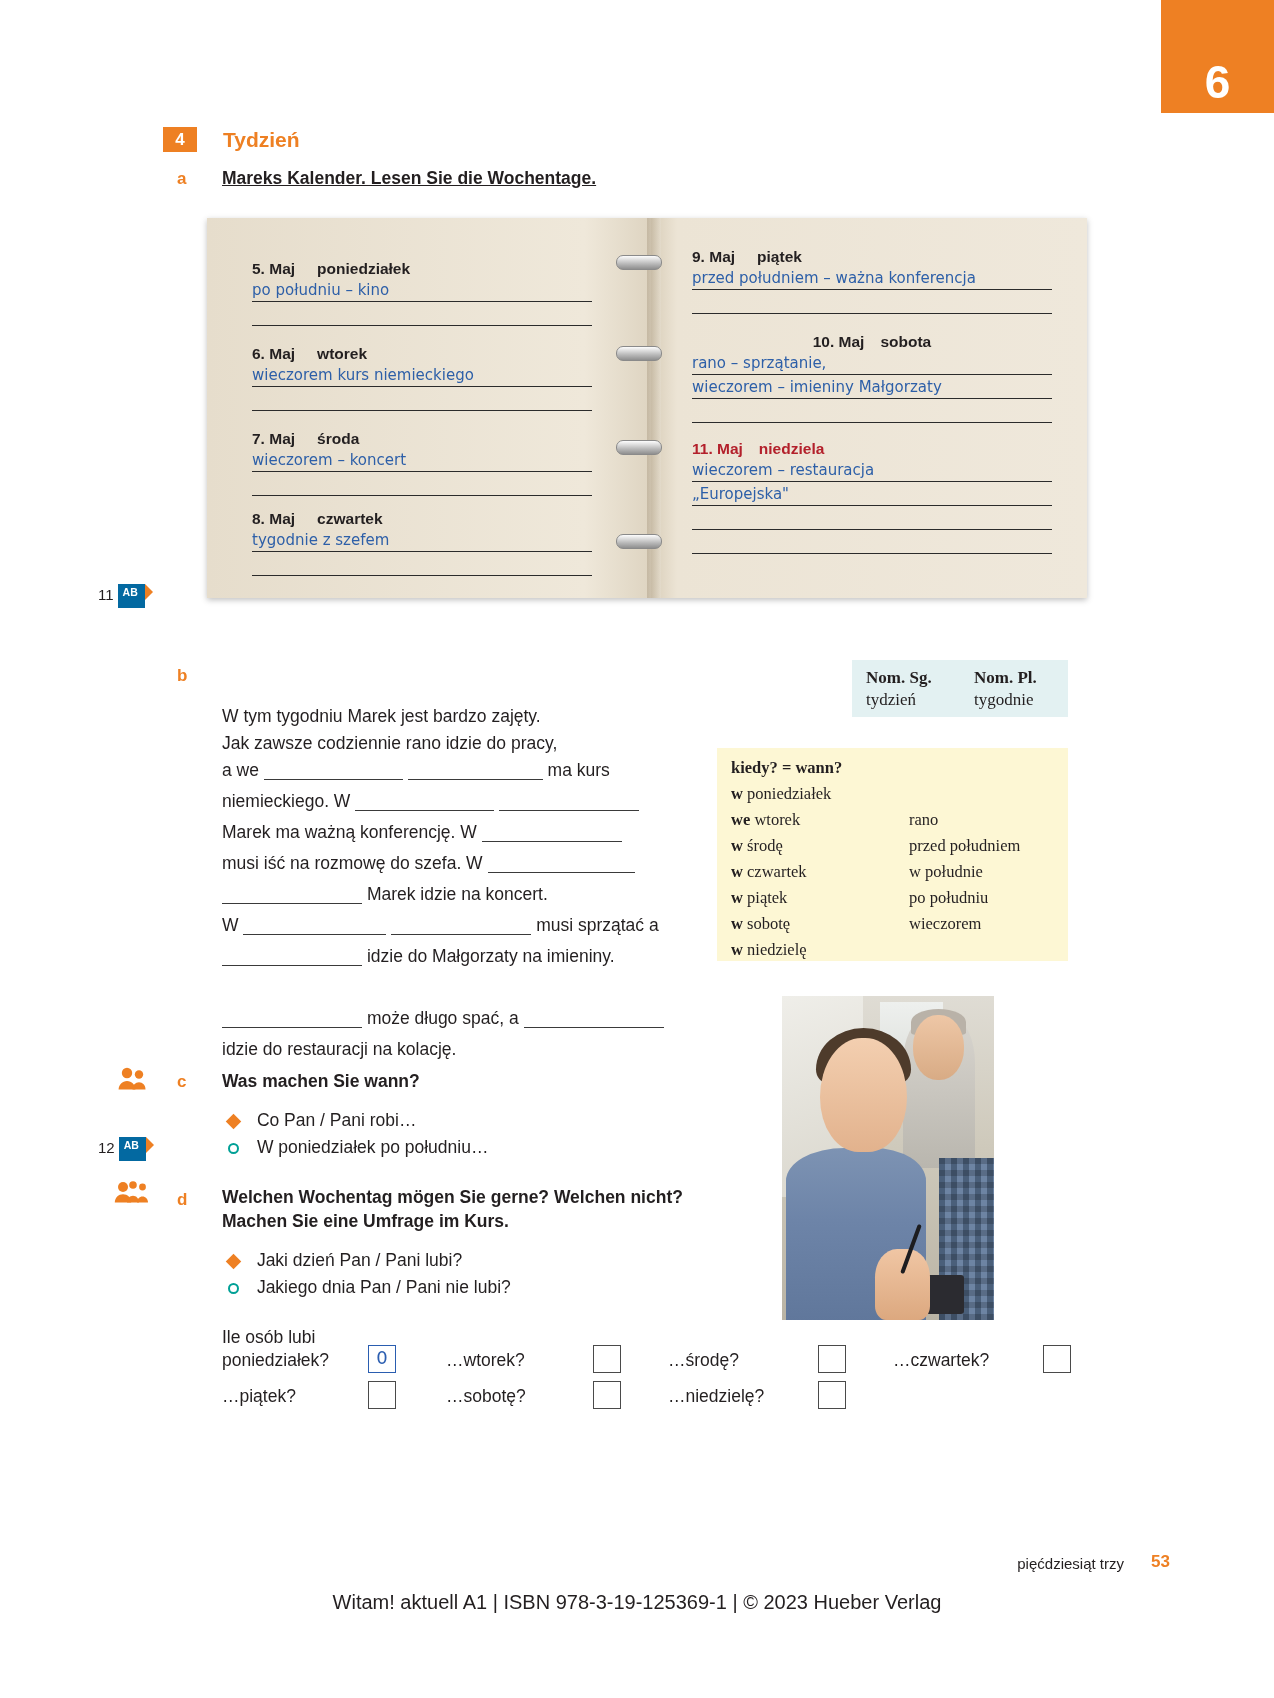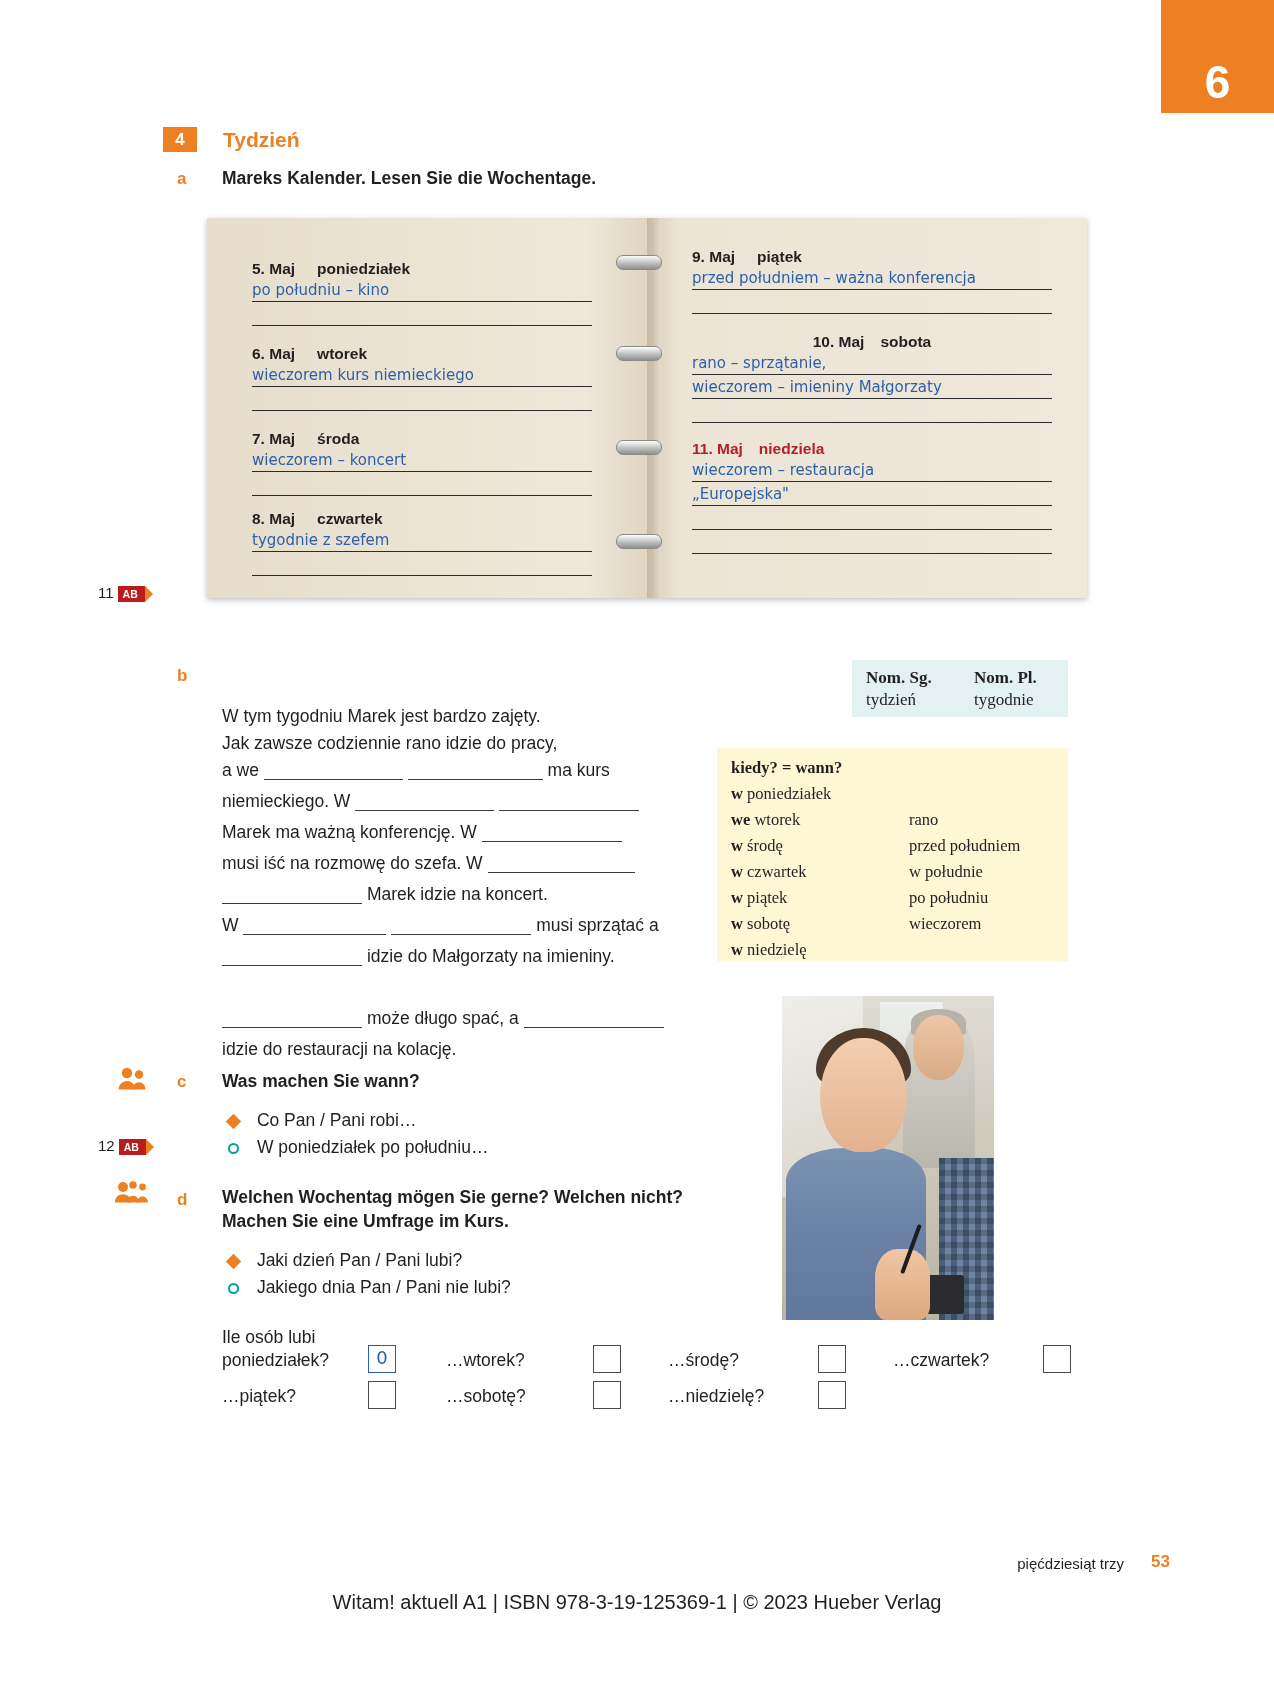--- a/index.html
+++ b/index.html
@@ -94,23 +94,23 @@
     color:#2d5fa8;
     font-family:"DejaVu Sans", sans-serif;
     font-size:15px;
     white-space:nowrap;
   }
 
   
   .ab-marker { position:absolute; font-size:15px; color:#231f20; }
   .ab-badge {
     display:inline-block; position:relative;
-    background:#b91c1c; color:#fff;
+    background:#0369a1; color:#fff;
     font-size:10.5px; font-weight:bold;
-    padding:2px 7px 2px 5px; margin-left:4px;
+    padding:2px 7px 10px 5px; margin-left:4px;
     vertical-align:middle;
   }
   .ab-badge::after {
     content:""; position:absolute; right:-8px; top:0;
     border-top:8.5px solid transparent;
     border-bottom:8.5px solid transparent;
     border-left:8px solid #ee8023;
   }
 
   
@@ -215,21 +215,21 @@
 
   <div class="chapter-tab">
     <div class="num">6</div>
   </div>
 
   <div class="task-head">
     <span class="task-num">4</span><span class="task-title">Tydzień</span>
   </div>
 
   <div class="letter" style="left:177px; top:169px;">a</div>
-  <div class="instr" style="left:222px; top:167px;">Mareks Kalender. Lesen Sie die Wochentage.</div>
+  <div class="instr" style="left:222px; top:167px;text-decoration:underline;">Mareks Kalender. Lesen Sie die Wochentage.</div>
 
   <div class="calendar">
     <div class="cal-inner"></div>
     <div class="cal-left"></div>
     <div class="cal-right"></div>
     <div class="spine"></div>
 
     <div class="ring" style="left:409px; top:37px;"></div>
     <div class="ring" style="left:409px; top:128px;"></div>
     <div class="ring" style="left:409px; top:222px;"></div>

